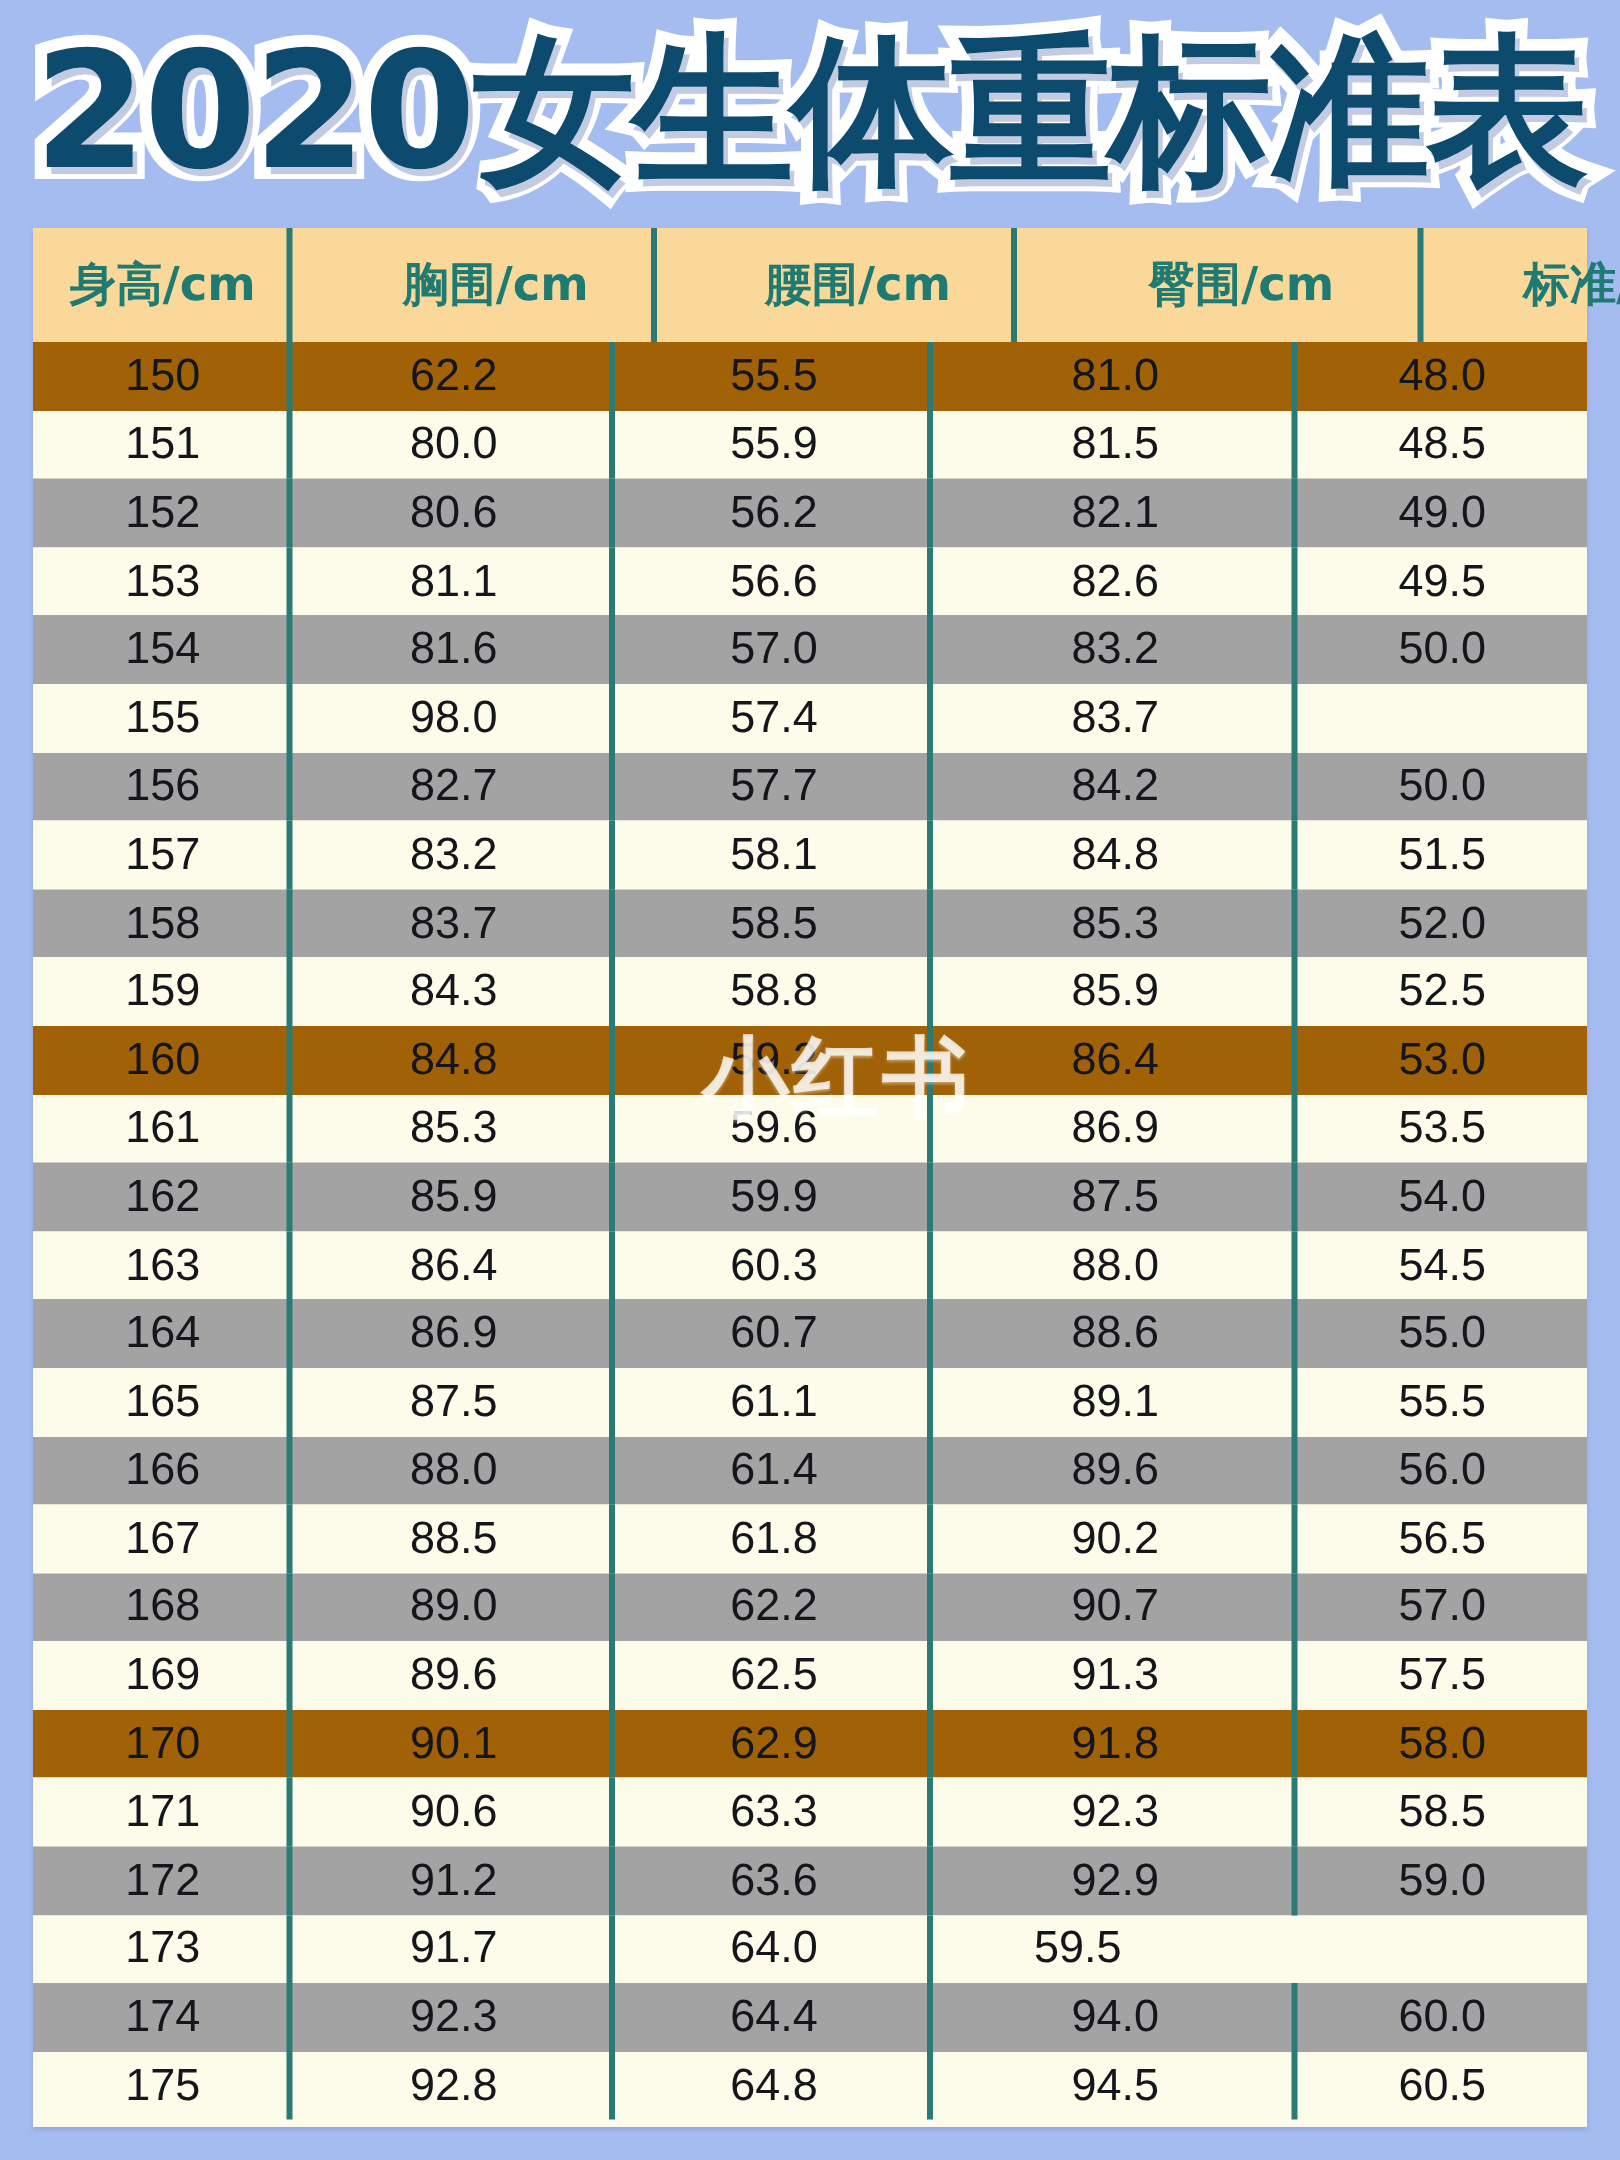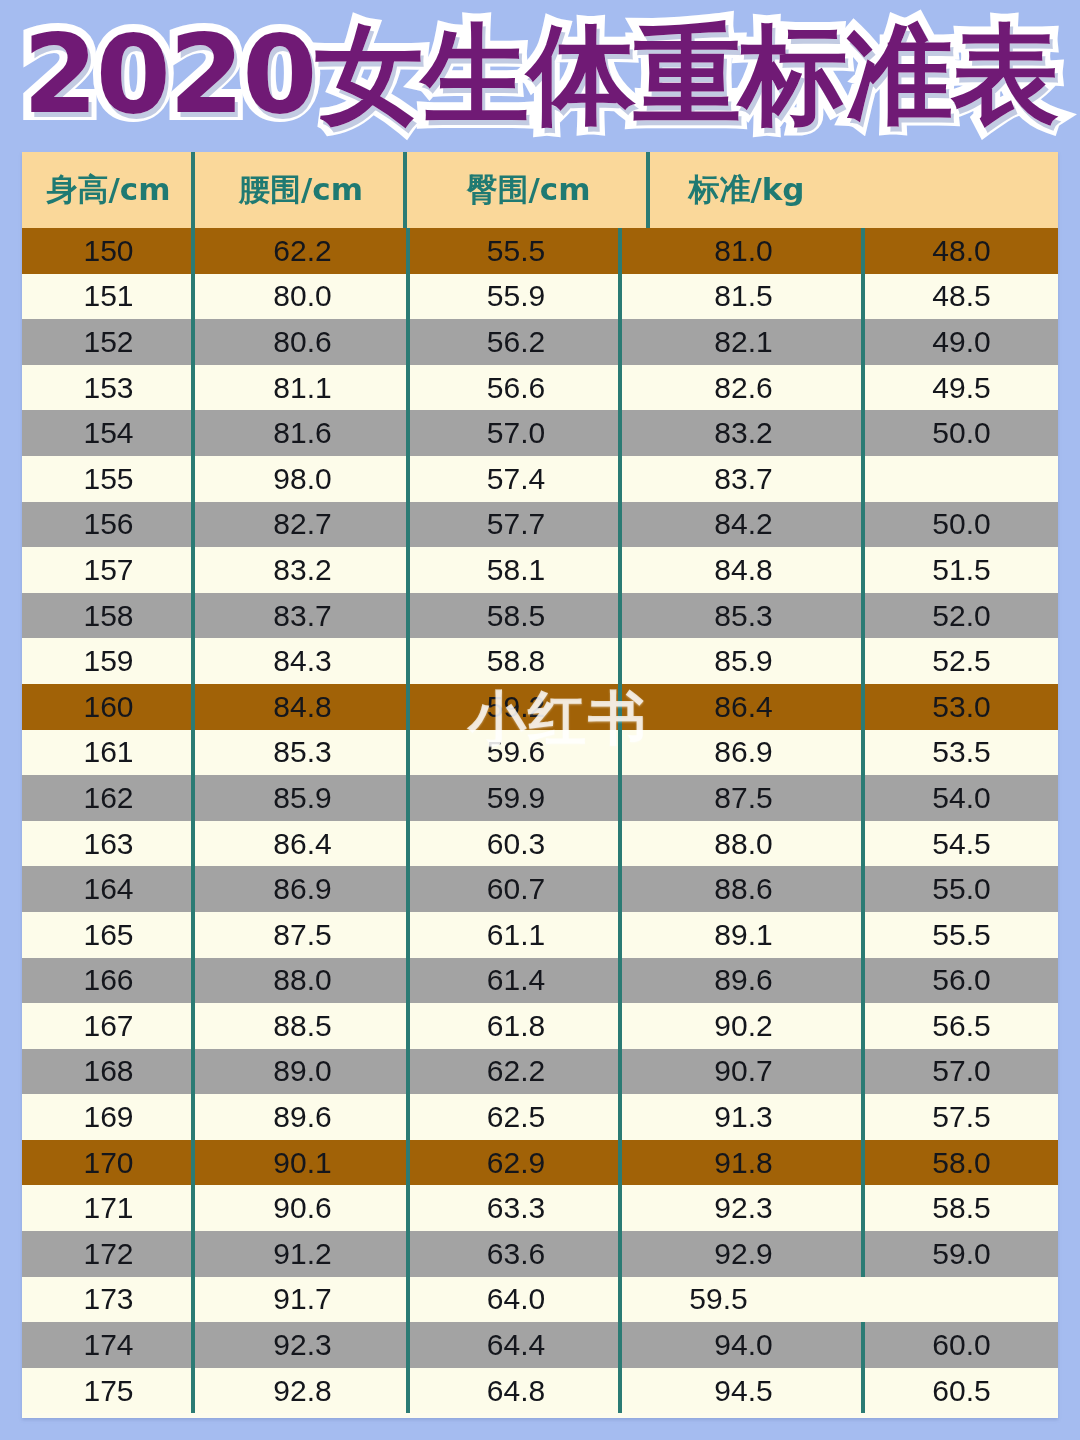--- a/index.html
+++ b/index.html
@@ -14,21 +14,21 @@
   
   .title-wrap {
     position:absolute; left:0; top:10px; width:1080px; height:130px;
     display:flex; align-items:center; justify-content:center;
   }
   .title {
     font-family:"DejaVu Sans","Liberation Sans",sans-serif;
     font-size:108px;
     font-weight:900;
     letter-spacing:-2px;
-    color:#701a75;
+    color:#0c4a6e;
     line-height:1;
     white-space:nowrap;
     -webkit-text-stroke:16px #ffffff;
     paint-order:stroke fill;
     text-shadow:
        0 0 0 #fff,
        3px 5px 0 rgba(120,140,190,.45);
   }
 
   
@@ -43,20 +43,21 @@
   .row {
     display:flex;
     width:100%;
     flex:0 0 45.6px;
     height:45.6px;
   }
   .row.head {
     flex:0 0 76px;
     height:76px;
     background:#fad89a;
+    gap:28px;
   }
   .row.alt-cream { background:#fdfcea; }
   .row.alt-blue  { background:#a3a3a3; }
   .row.hl        { background:#a16207; }
 
   .cell {
     position:relative;
     display:flex; align-items:center; justify-content:center;
     font-size:30px;
     color:#14161c;
@@ -105,20 +106,21 @@
 
 <div class="page">
 
   <div class="title-wrap">
     <div class="title">2020女生体重标准表</div>
   </div>
 
   <div class="table">
     <div class="row head" id="header-row">
         <div class="cell c0 div">身高/cm</div>
+        <div class="cell c1 div">胸围/cm</div>
         <div class="cell c2 div">腰围/cm</div>
         <div class="cell c3 div">臀围/cm</div>
         <div class="cell c4">标准/kg</div>
       </div>
     <div id="body-rows" style="display:contents;"><div class="row hl">
           <div class="cell c0 div">150</div>
           <div class="cell c1 div">62.2</div>
           <div class="cell c2 div">55.5</div>
           <div class="cell c3 div">81.0</div>
           <div class="cell c4">48.0</div>

